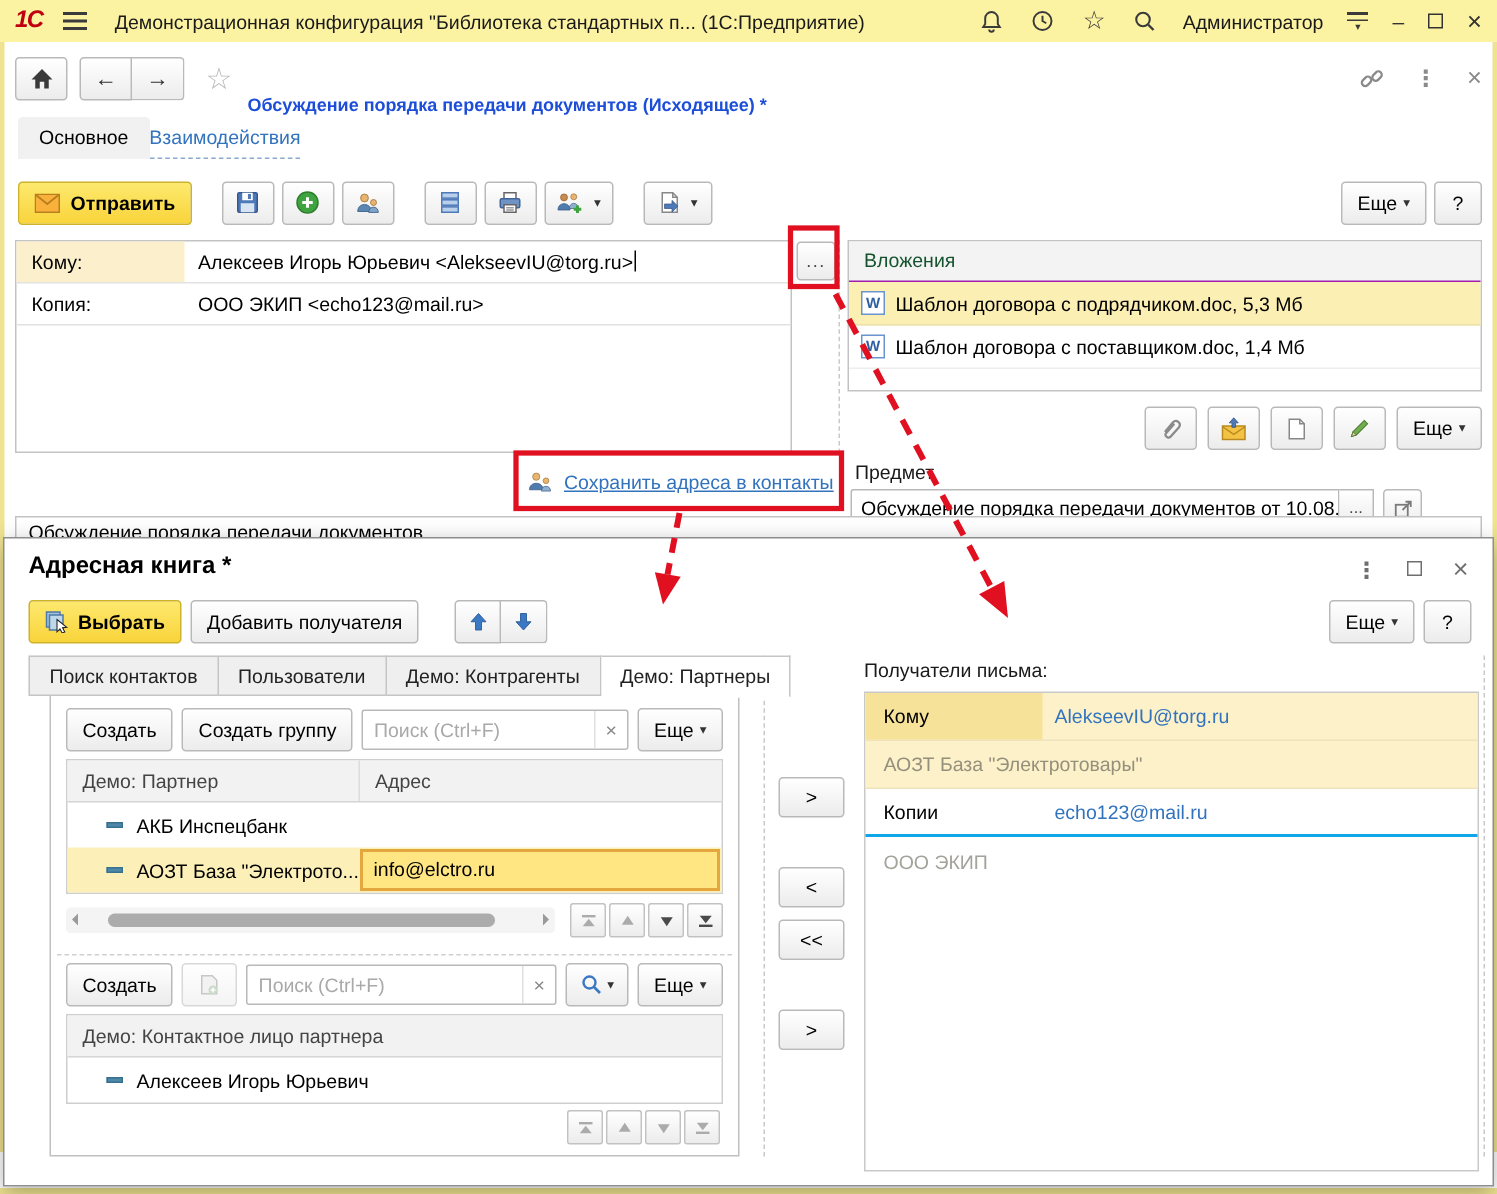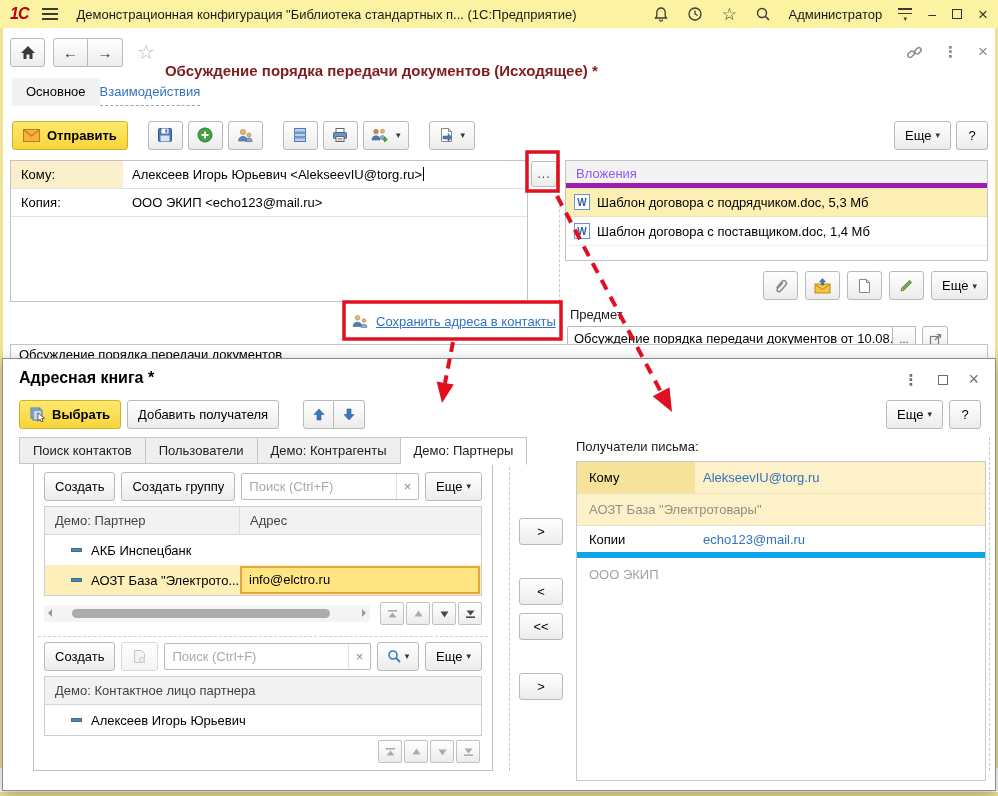--- a/index.html
+++ b/index.html
@@ -27,21 +27,21 @@
   .lines-caret i { display:block; width:14px; height:1.5px; background:#3a3a3a; }
   .lines-caret b { font-size:7px; color:#3a3a3a; line-height:3px; font-weight:normal; }
 
   
   .form-header { position:absolute; left:10px; top:36px; width:978px; height:32px; display:flex; align-items:center; z-index:2; }
   .sq-btn { height:29px; min-width:35px; background:linear-gradient(#ffffff,#ececec); border:1px solid #b9b9b9; border-radius:3px; display:inline-flex; align-items:center; justify-content:center; cursor:pointer; font-size:15px; color:#2e2e2e; }
   .btn-group { display:inline-flex; margin-left:8px; }
   .btn-group .sq-btn + .sq-btn { border-left:none; border-radius:0 3px 3px 0; }
   .btn-group .sq-btn:first-child { border-radius:3px 0 0 3px; }
   .hdr-star { font-size:20px; color:#b9b9b9; margin:0 10px 0 14px; }
-  .hdr-title { font-size:15px; font-weight:bold; color:#7f1d1d; white-space:nowrap;margin-top:36px; }
+  .hdr-title { font-size:12px; font-weight:bold; color:#1d4ed8; white-space:nowrap;margin-top:36px; }
   .hdr-right { margin-left:auto; display:flex; align-items:center; gap:20px; color:#8a8a8a; }
   .hdr-right .ic { cursor:pointer; font-size:15px; }
 
   
   .form-tabs { position:absolute; left:12px; top:78px; height:28px; display:flex; align-items:flex-end; z-index:2; }
   .ftab-active { background:#F1F1F1; border-radius:3px 3px 0 0; padding:0 14px; line-height:28px; color:#000; cursor:default; }
   .ftab-link { color:#3273BE; line-height:26px; border-bottom:1px dashed #8aa9cc; cursor:pointer; }
 
   
   .form-toolbar { position:absolute; left:12px; top:120px; width:976px; height:30px; display:flex; align-items:center; gap:5px; z-index:2; }
@@ -58,21 +58,21 @@
   .arow { height:28px; border-bottom:1px solid #e2e2e2; display:flex; align-items:stretch; }
   .arow .lbl { width:112px; padding-left:10px; line-height:27px; }
   .lbl-yellow { background:#FBF0CB; }
   .arow .val { flex:1; padding-left:9px; line-height:27px; white-space:nowrap; overflow:hidden; }
   .text-caret { display:inline-block; width:1px; height:14px; background:#000; vertical-align:-2px; margin-left:1px; }
   .ellipsis-btn { position:absolute; left:531px; top:161px; width:26px; height:26px; z-index:2; font-size:12px; color:#444; letter-spacing:1px; padding:0; }
   .vsplit-dash { position:absolute; left:559px; top:160px; height:142px; border-left:1px dashed #c9c9c9; z-index:2; }
 
   
   .attach-panel { position:absolute; left:565px; top:160px; width:423px; height:101px; border:1px solid #c3c3c3; background:#fff; z-index:2; }
-  .attach-head { height:27px; background:#F3F3F3; border-bottom:5px solid #a21caf; line-height:26px; padding-left:10px; color:#8b5cf6; }
+  .attach-head { height:27px; background:#F3F3F3; border-bottom:1px solid #a21caf; line-height:26px; padding-left:10px; color:#14532d; }
   .attach-row { height:29px; display:flex; align-items:center; gap:7px; padding-left:8px; border-bottom:1px solid #eee; }
   .attach-row.sel { background:#FCEFB4; border-bottom:1px solid #ece0ad; }
   .w-icon { width:16px; height:16px; border:1px solid #6A93D0; background:#fff; color:#2E5FA3; font-weight:bold; font-size:10px; display:inline-flex; align-items:center; justify-content:center; flex:none; }
   .attach-btns { position:absolute; left:565px; top:271px; width:423px; display:flex; justify-content:flex-end; gap:7px; z-index:2; }
 
   
   .save-link-row { position:absolute; left:352px; top:309px; height:24px; display:flex; align-items:center; gap:7px; z-index:2; }
   .save-link { color:#3273BE; text-decoration:underline; cursor:pointer; }
   .subject-label { position:absolute; left:570px; top:307px; color:#1a1a1a; z-index:2; }
   .subject-row { position:absolute; left:567px; top:326px; width:381px; height:26px; display:flex; align-items:center; z-index:2; }
@@ -130,21 +130,21 @@
   .ctable { position:absolute; left:10px; top:212px; width:438px; border:1px solid #cecece; }
   .ctable-head { height:28px; background:#F2F2F2; border-bottom:1px solid #d6d6d6; padding-left:10px; line-height:27px; color:#444; }
   .crow { height:30px; display:flex; align-items:center; gap:9px; padding-left:26px; }
   .nav2 { position:absolute; right:12px; top:276px; }
 
   .transfer-btn { position:absolute; width:44px; height:27px; }
   .dlg-vsplit { position:absolute; top:78px; height:334px; border-left:1px dashed #c9c9c9; }
 
   .recip-label { position:absolute; left:573px; top:80px; font-size:13px; color:#1a1a1a; }
   .recip-table { position:absolute; left:573px; top:102px; width:410px; height:320px; border:1px solid #c9c9c9; background:#fff; }
-  .rrow { height:32px; display:flex; align-items:center; border-bottom:6px solid #0ea5e9; }
+  .rrow { height:32px; display:flex; align-items:center; border-bottom:2px solid #0ea5e9; }
   .rrow.y { background:#FCF1C9; border-bottom:1px solid #eee3bd; }
   .rrow .rlbl { width:118px; align-self:stretch; display:flex; align-items:center; padding-left:12px; }
   .rrow.y .rlbl.strong { background:#F7E29A; }
   .rrow .rval { padding-left:8px; }
   .link-blue { color:#3273BE; cursor:pointer; }
   .org-text { color:#95907D; padding-left:12px; }
   .org-text.gray { color:#A3A39B; }
 
   
   .annot { position:absolute; left:0; top:0; width:998px; height:796px; z-index:50; pointer-events:none; }

